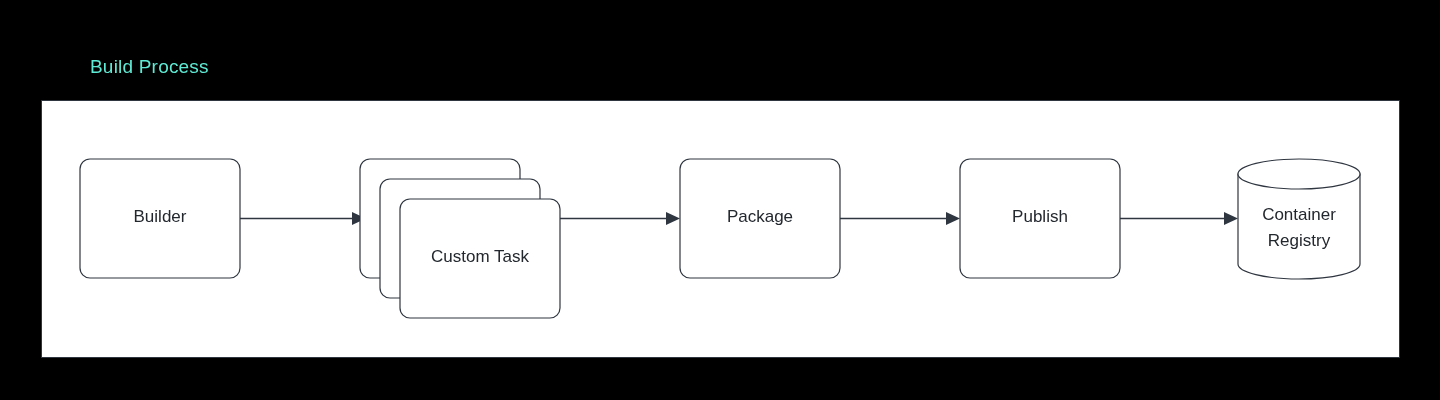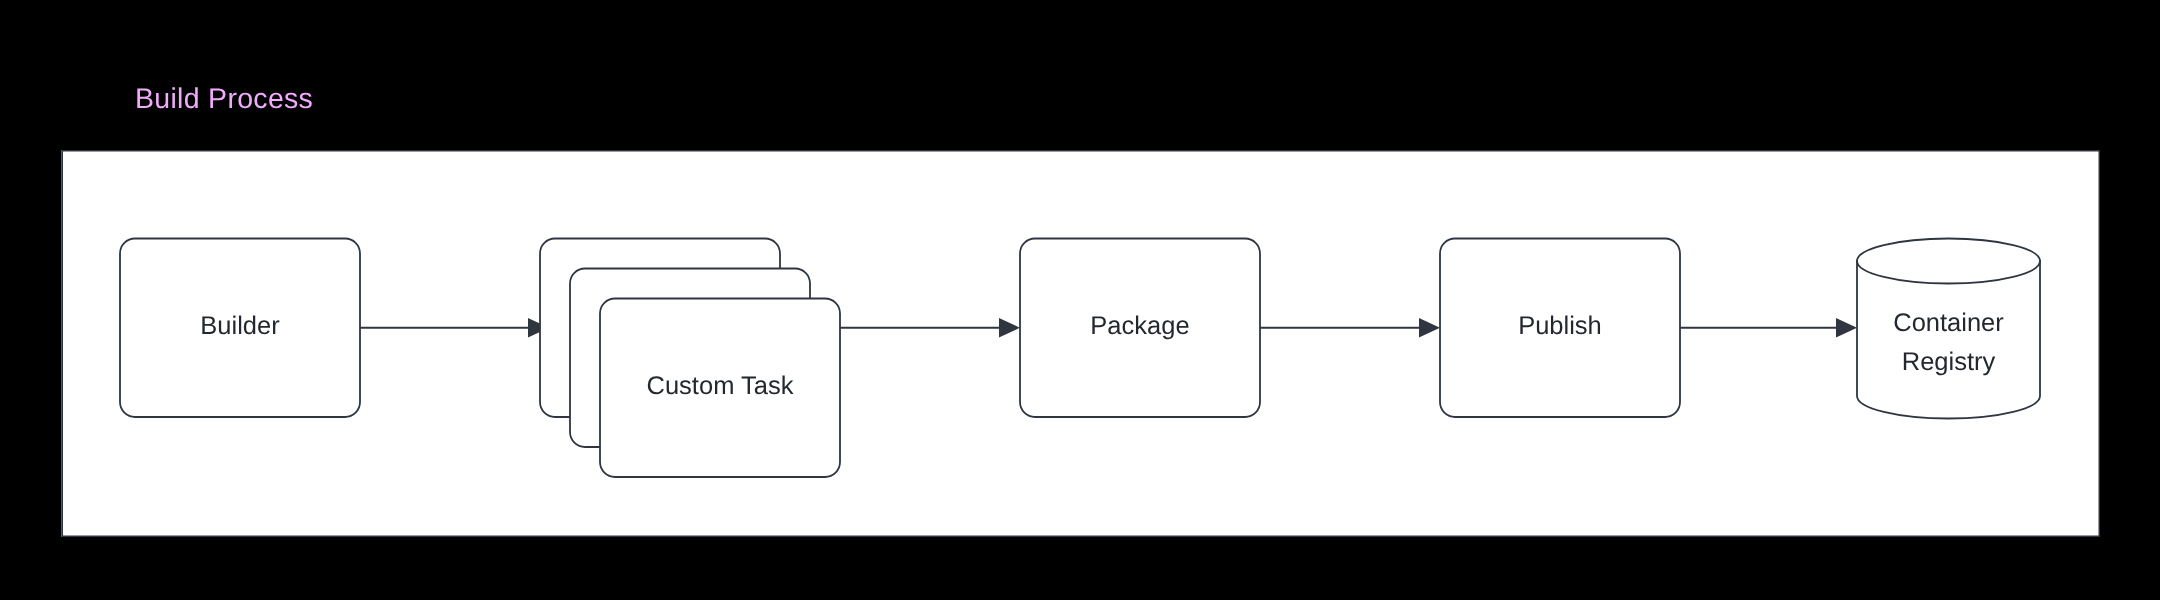--- a/index.html
+++ b/index.html
@@ -19,21 +19,21 @@
     width: 1440px;
     height: 400px;
     background: #000000;
   }
   .diagram-title {
     position: absolute;
     left: 90px;
     top: 56px;
     font-size: 19px;
     font-family: "Liberation Sans", sans-serif;
-    color: #f0abfc;
+    color: #5eead4;
     letter-spacing: 0.2px;
     white-space: nowrap;
     user-select: none;
   }
   .group-container {
     position: absolute;
     left: 41px;
     top: 100px;
     width: 1359px;
     height: 258px;

